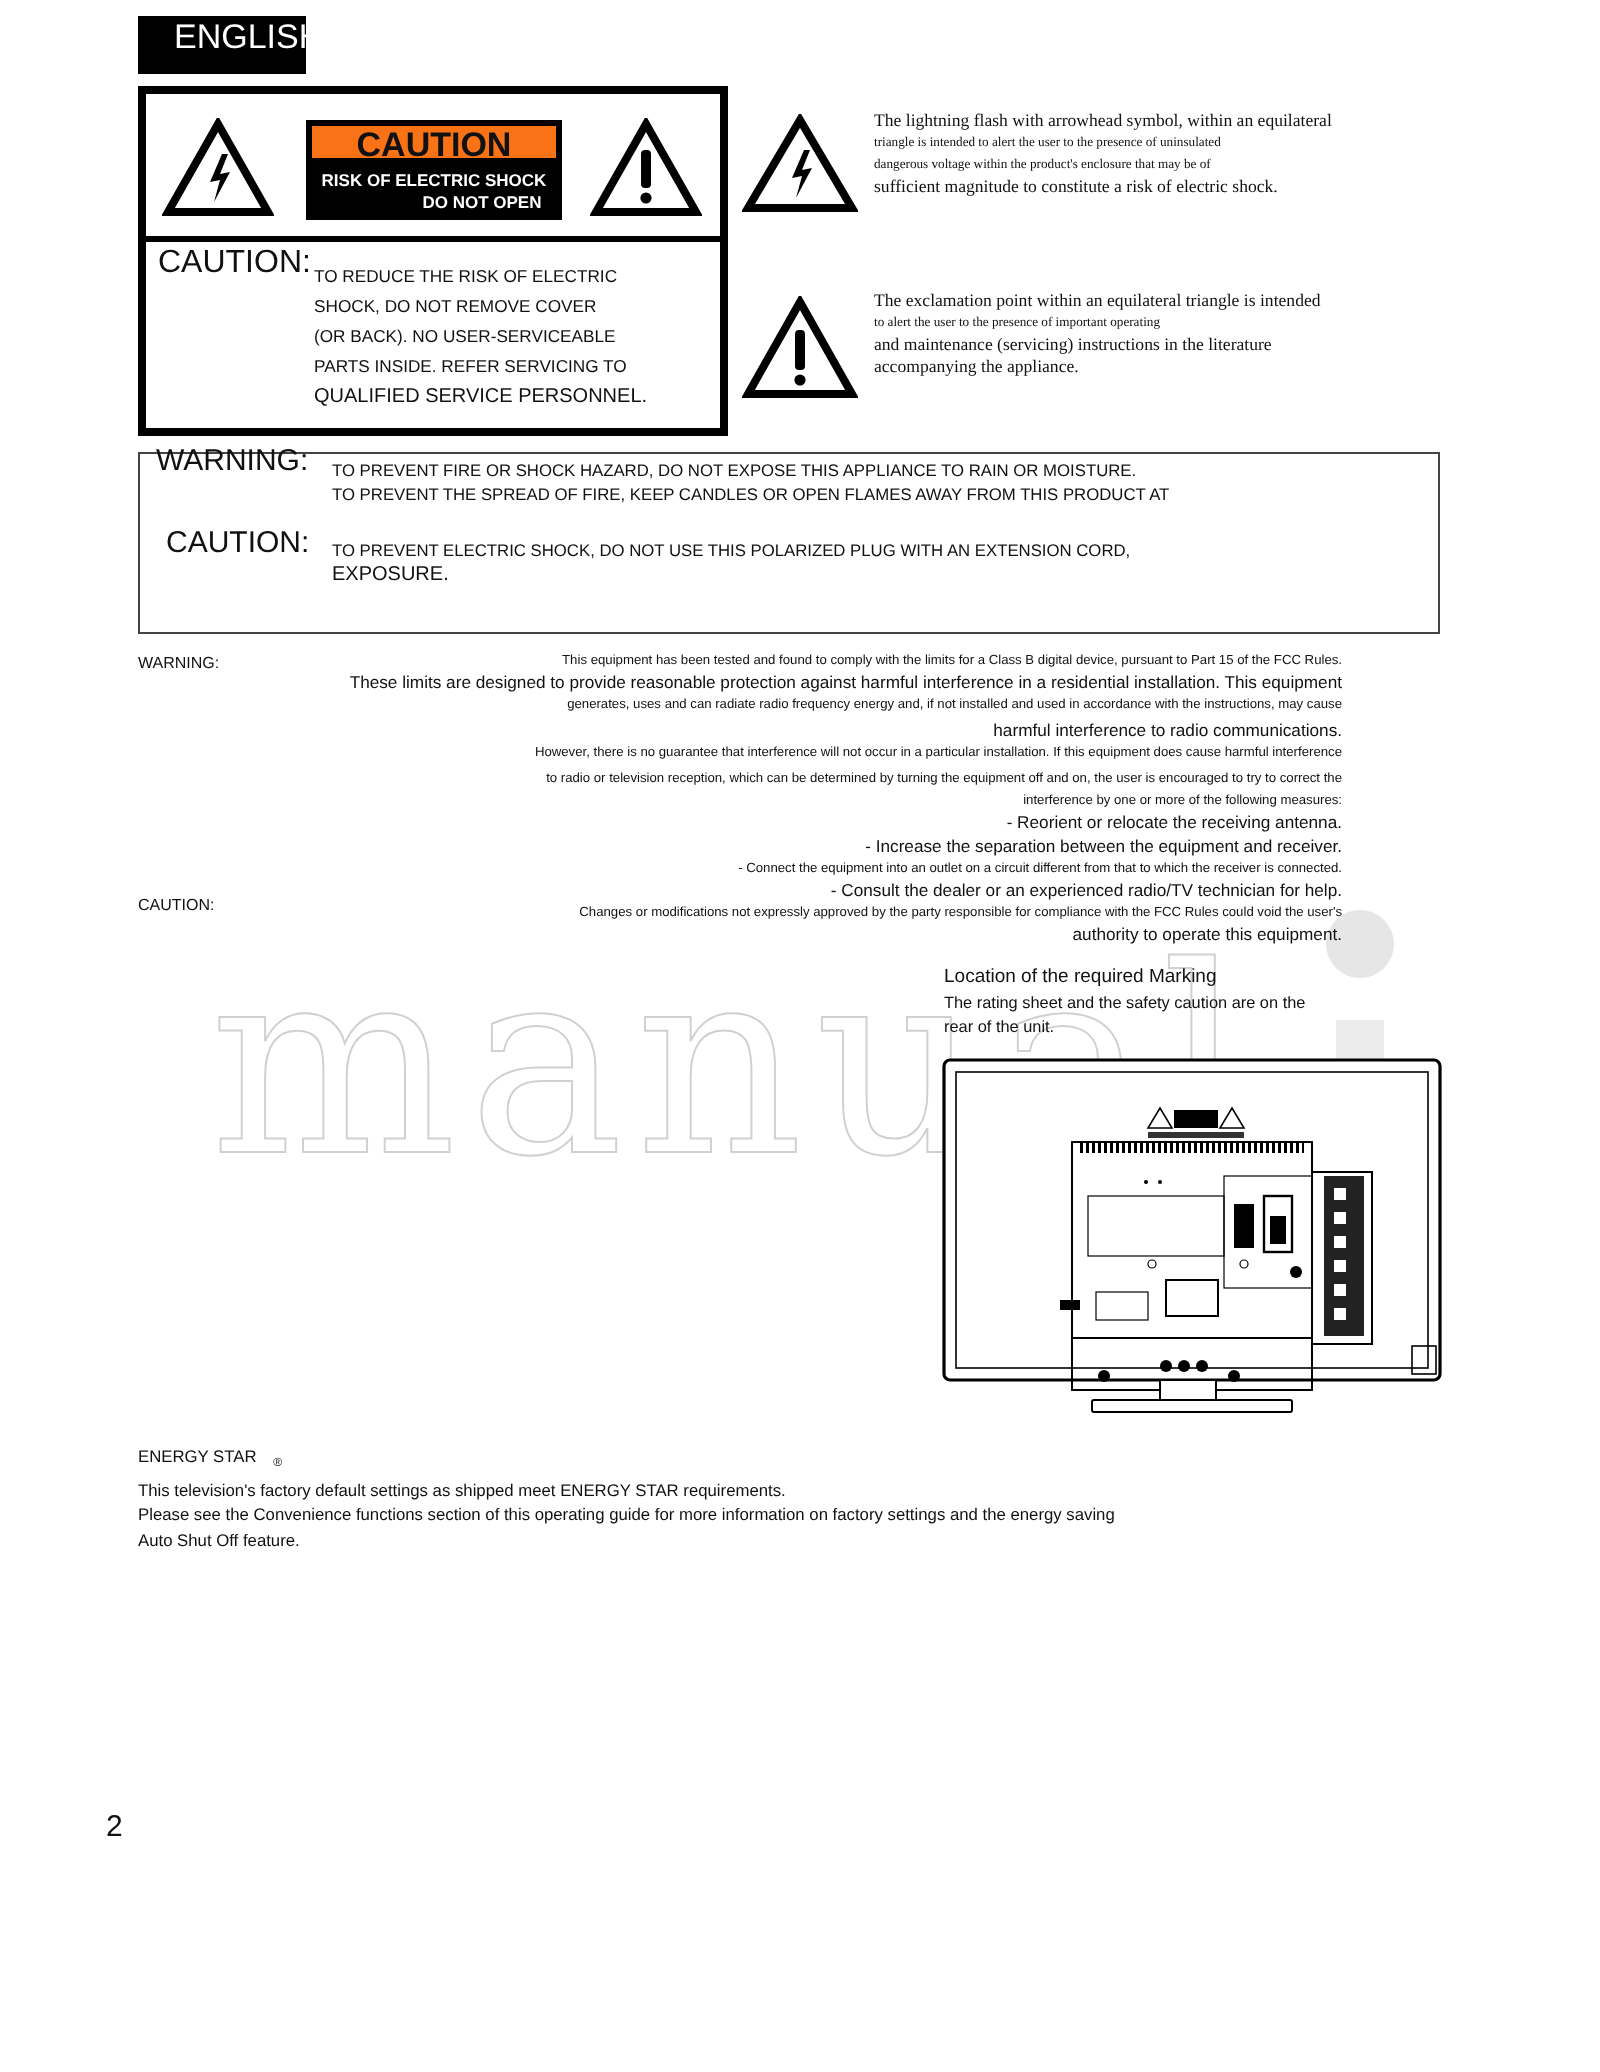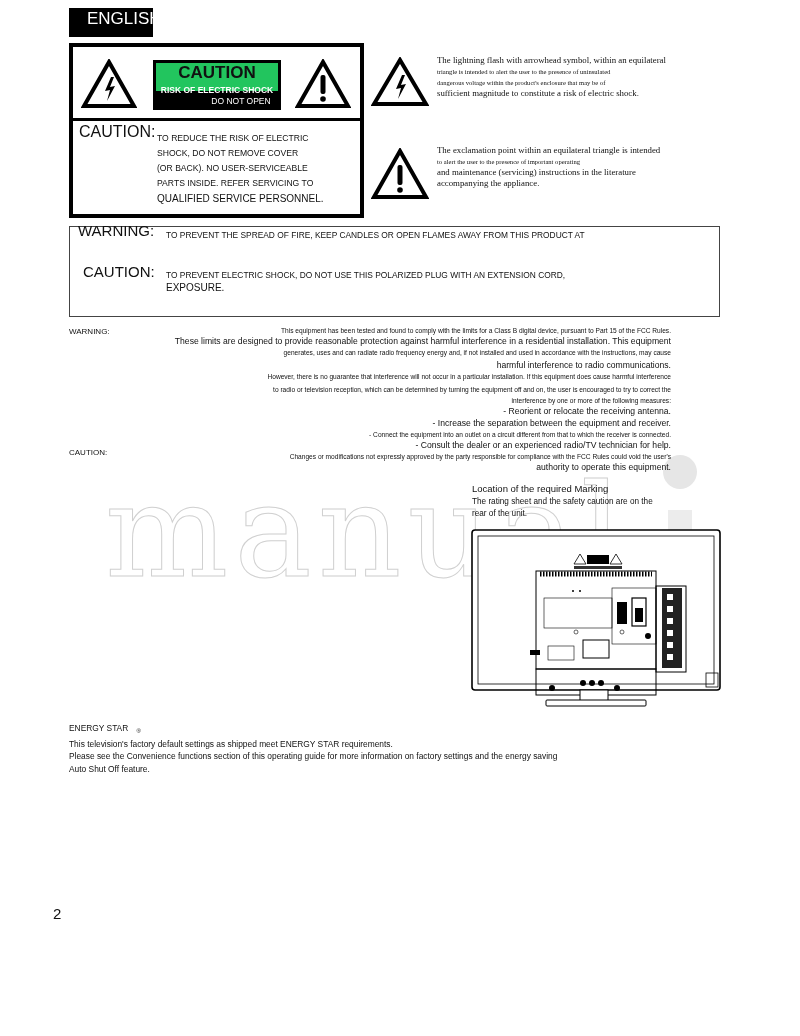--- a/index.html
+++ b/index.html
@@ -5,25 +5,25 @@
   html, body { margin: 0; padding: 0; background: #ffffff; }
   body { width: 800px; height: 1036px; position: relative; overflow: hidden;
          font-family: "Liberation Sans", sans-serif; color: #111; }
   .abs { position: absolute; }
   .lang-tab { left: 69px; top: 8px; width: 84px; height: 29px; background: #000; color: #fff;
               font-size: 17px; line-height: 22px; padding-left: 18px; box-sizing: border-box; }
   .caution-box { left: 69px; top: 43px; width: 295px; height: 175px; border: 4px solid #000; box-sizing: border-box; }
   .caution-box .divider { position: absolute; left: 0; right: 0; top: 71px; height: 3px; background: #000; }
   .tri { position: absolute; }
   .label-plate { position: absolute; left: 80px; top: 13px; width: 128px; height: 50px; background: #000; }
-  .label-plate .top { position: absolute; left: 3px; top: 3px; right: 3px; height: 28px; background: #22c55e;
+  .label-plate .top { position: absolute; left: 3px; top: 3px; right: 3px; height: 16px; background: #f97316;
                       font-weight: bold; font-size: 17px; text-align: center; line-height: 20px; }
   .label-plate .l1 { position: absolute; left: 0; right: 0; top: 25px; color: #fff; font-weight: bold;
                      font-size: 8.5px; text-align: center; }
-  .label-plate .l2 { position: absolute; left: 0; right: 0; top: 36px; color: #fff; font-weight: normal;
+  .label-plate .l2 { position: absolute; left: 0; right: 0; top: 36px; color: #fff; font-weight: bold;
                      font-size: 8.5px; text-align: center; padding-left: 48px; }
   .cb-title { position: absolute; left: 6px; top: 76px; font-size: 16px; }
   .cb-text { position: absolute; left: 84px; top: 84px; font-size: 8.6px; line-height: 15px; width: 200px; }
   .cb-text .last { font-size: 10px; }
   .sym-desc { font-size: 8.5px; line-height: 11px; width: 270px; font-family: Liberation Serif, serif; }
   .sym-desc .big { font-size: 8.8px; }
   .sym-desc .small { font-size: 6.6px; }
   .warn-box { left: 69px; top: 226px; width: 651px; height: 91px; border: 1px solid #444; box-sizing: border-box; }
   .warn-box .h { position: absolute; font-size: 15px; }
   .warn-box .t { position: absolute; font-size: 8.4px; line-height: 11.5px; }
@@ -91,20 +91,21 @@
 <div class="abs sym-desc" style="left:437px;top:145px">
   <div class="big">The exclamation point within an equilateral triangle is intended</div>
   <div class="small">to alert the user to the presence of important operating</div>
   <div class="big">and maintenance (servicing) instructions in the literature</div>
   <div class="big">accompanying the appliance.</div>
 </div>
 
 <div class="abs warn-box">
   <div class="h" style="left:8px;top:-5px">WARNING:</div>
   <div class="t" style="left:96px;top:3px">
+    <div>TO PREVENT FIRE OR SHOCK HAZARD, DO NOT EXPOSE THIS APPLIANCE TO RAIN OR MOISTURE.</div>
     <div>TO PREVENT THE SPREAD OF FIRE, KEEP CANDLES OR OPEN FLAMES AWAY FROM THIS PRODUCT AT</div>
   </div>
   <div class="h" style="left:13px;top:36px">CAUTION:</div>
   <div class="t" style="left:96px;top:43px">
     <div>TO PREVENT ELECTRIC SHOCK, DO NOT USE THIS POLARIZED PLUG WITH AN EXTENSION CORD,</div>
     <div style="font-size:10px">EXPOSURE.</div>
   </div>
 </div>
 
 <div class="abs watermark">manual</div>

